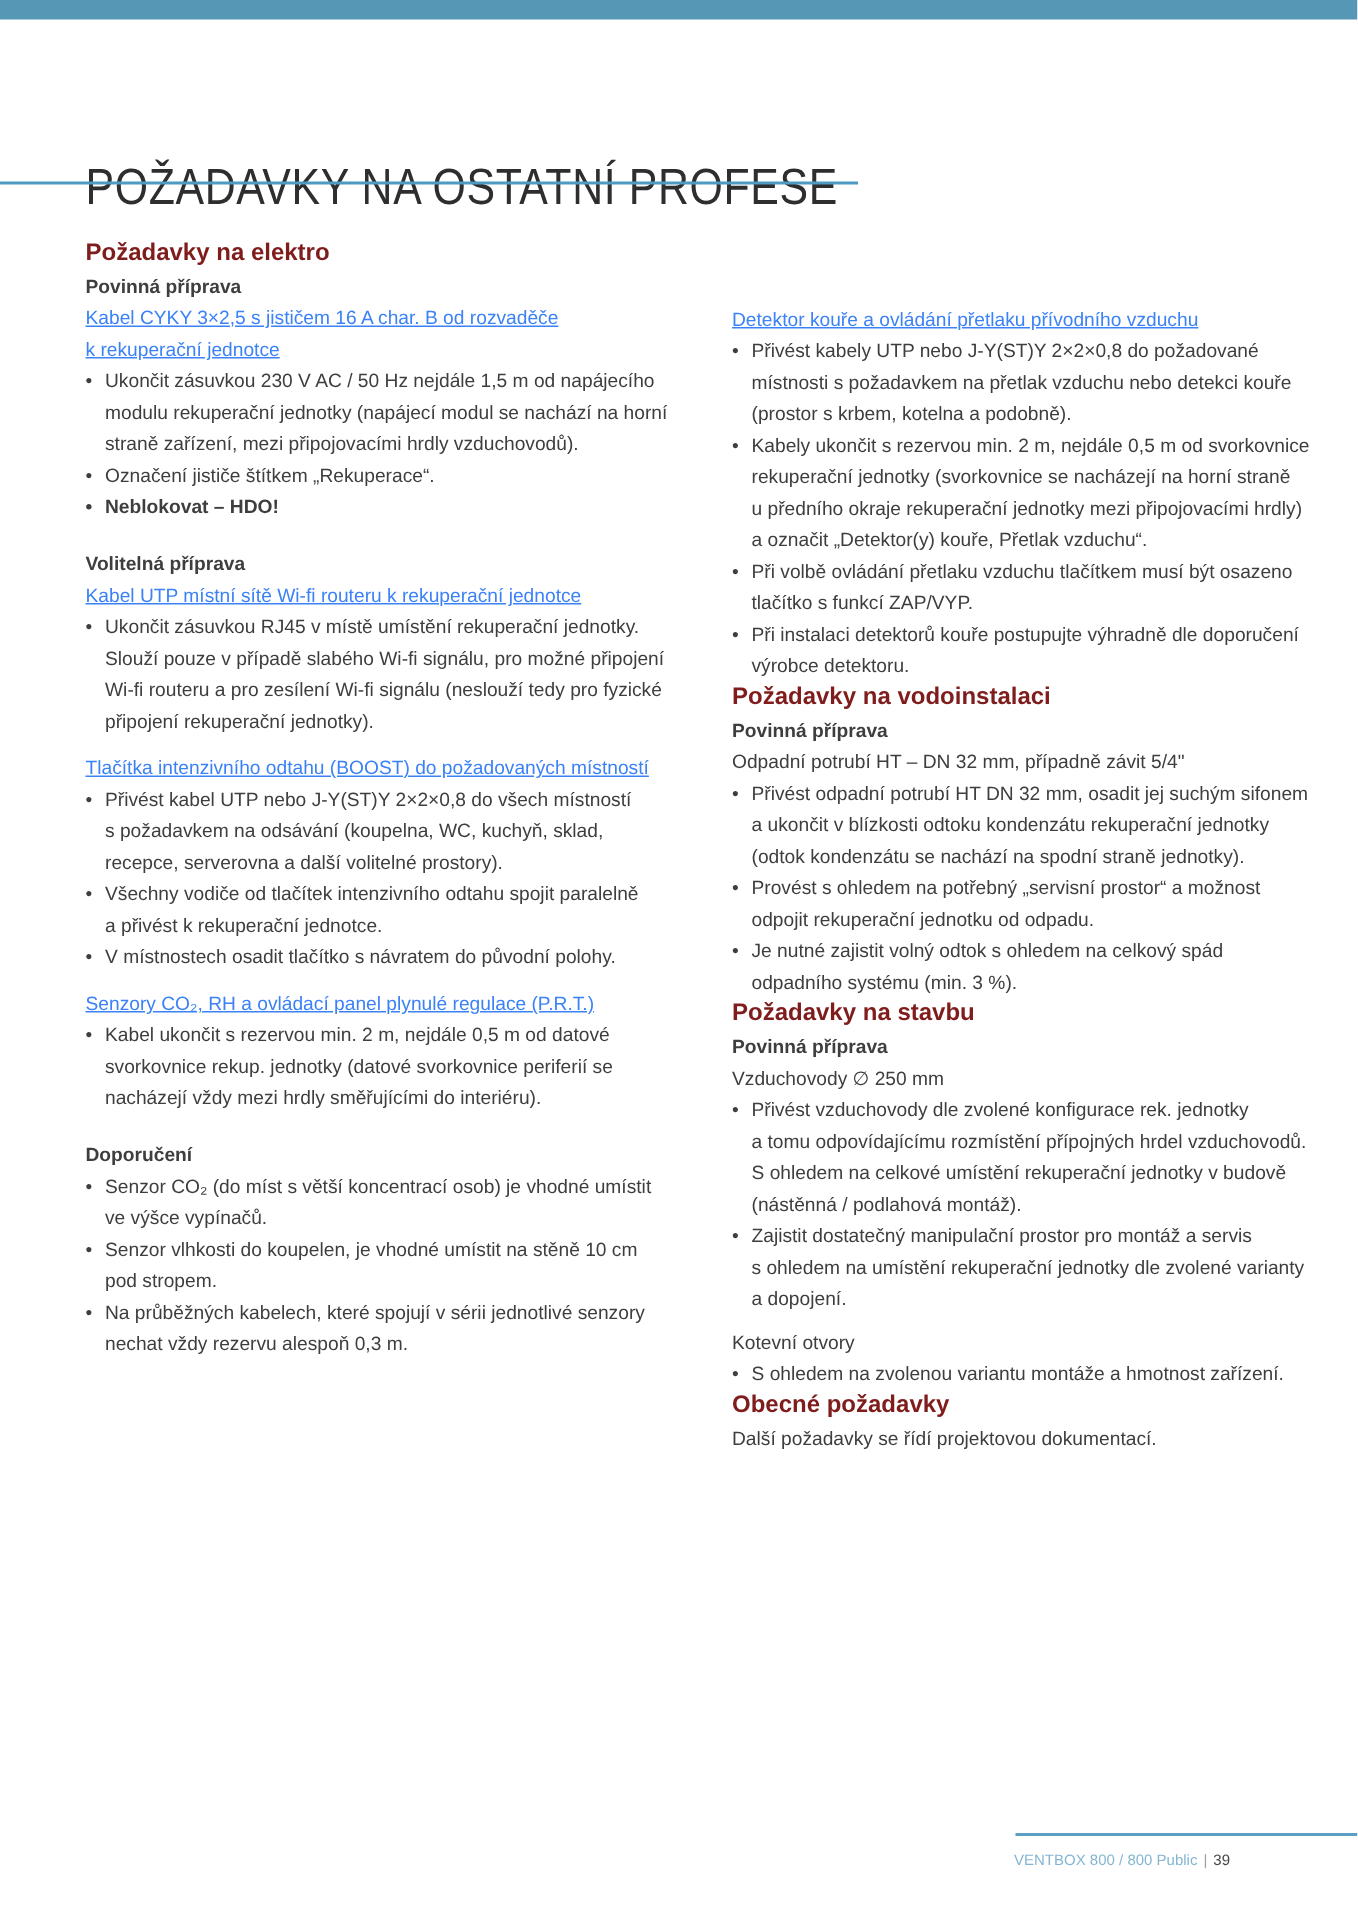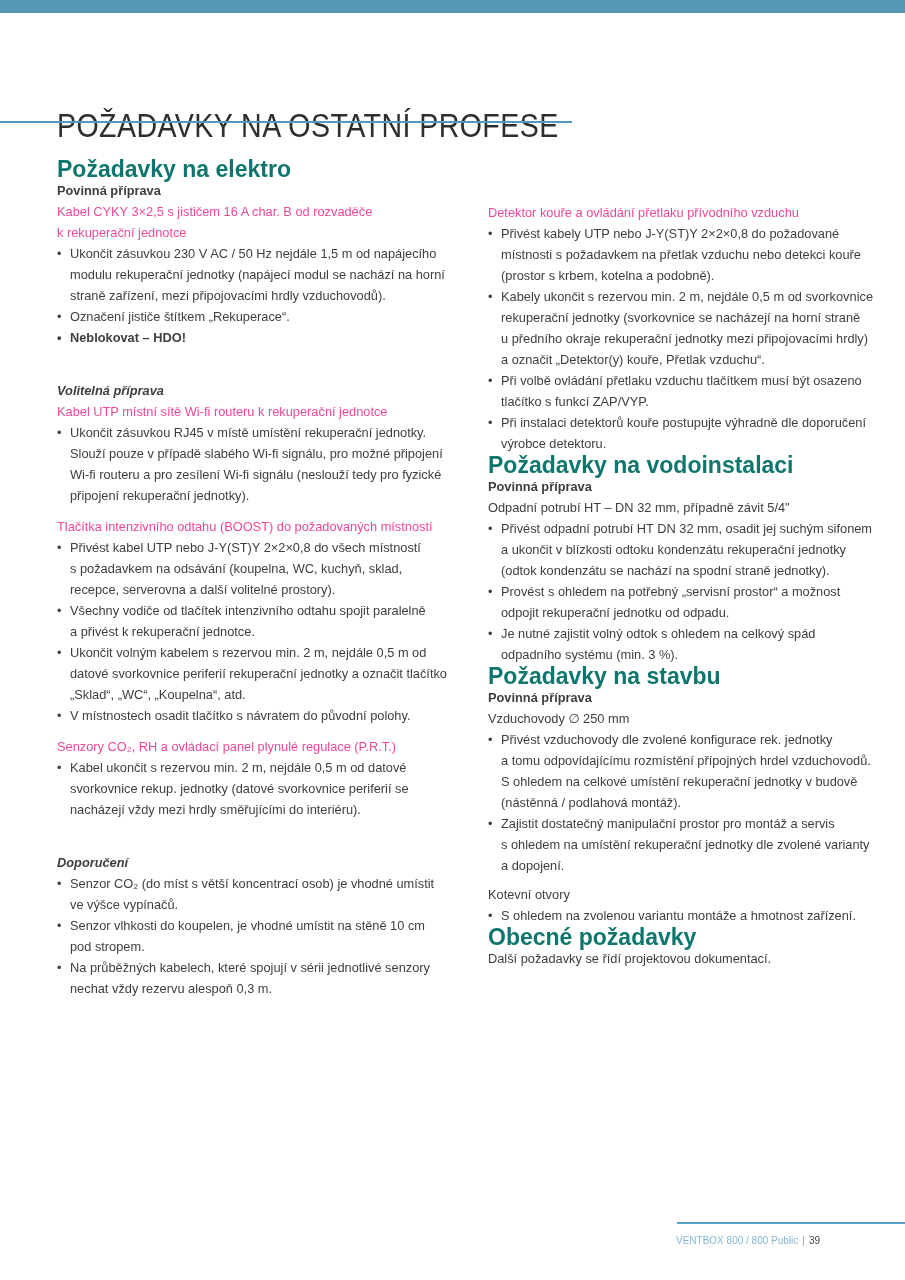--- a/index.html
+++ b/index.html
@@ -21,38 +21,38 @@
   }
   .title-rule {
     position:absolute; left:0; top:121px; width:572px; height:2px;
     background:#4d9bc1;
   }
   .col { position:absolute; font-size:12.8px; line-height:21px; }
   .col-left  { left:57px;  top:158px; width:412px; }
   .col-right { left:488px; top:202px; width:415px; }
   .col h2, .col p, .col ul, .col li { margin:0; padding:0; }
   .h2 {
-    font-size:23px; line-height:22px; font-weight:bold;
-    color:#0f766e; margin:30px 0 8px 0;
+    font-size:16px; line-height:22px; font-weight:bold;
+    color:#7f1d1d; margin:30px 0 8px 0;
   }
   .h2:first-child { margin-top:0; }
   .label { font-weight:bold; }
-  .subhead { color:#ec4899; white-space:pre-line; }
+  .subhead { color:#3b82f6; white-space:pre-line;text-decoration:underline; }
   .plain { white-space:pre-line; }
   .para { white-space:pre-line; }
   .bullets { list-style:none; }
   .bullets li {
     position:relative; padding-left:13px; white-space:pre-line;
   }
   .bullets li::before {
     content:"\2022"; position:absolute; left:0; top:0;
   }
   .bullets li.bold { font-weight:bold; }
   .bullets + .subhead { margin-top:10px; }
-  .bullets + .label   { margin-top:32px;font-style:italic; }
+  .bullets + .label   { margin-top:17px; }
   .bullets + .plain   { margin-top:8px; }
   .footer-rule {
     position:absolute; left:677px; top:1222px; width:228px; height:2px;
     background:#5b9fc2;
   }
   .footer-text {
     position:absolute; left:676px; top:1232px;
     font-size:10px; line-height:18px; color:#84b6d2; white-space:nowrap;
   }
   .footer-text .sep { color:#9aa0a4; padding:0 4px; }
@@ -86,23 +86,20 @@
 Wi-fi routeru a pro zesílení Wi-fi signálu (neslouží tedy pro fyzické
 připojení rekuperační jednotky).</li>
   </ul>
   <p class="subhead">Tlačítka intenzivního odtahu (BOOST) do požadovaných místností</p>
   <ul class="bullets">
     <li>Přivést kabel UTP nebo J-Y(ST)Y 2×2×0,8 do všech místností
 s požadavkem na odsávání (koupelna, WC, kuchyň, sklad,
 recepce, serverovna a další volitelné prostory).</li>
     <li>Všechny vodiče od tlačítek intenzivního odtahu spojit paralelně
 a přivést k rekuperační jednotce.</li>
-    <li>Ukončit volným kabelem s rezervou min. 2 m, nejdále 0,5 m od
-datové svorkovnice periferií rekuperační jednotky a označit tlačítko
-„Sklad“, „WC“, „Koupelna“, atd.</li>
     <li>V místnostech osadit tlačítko s návratem do původní polohy.</li>
   </ul>
   <p class="subhead">Senzory CO₂, RH a ovládací panel plynulé regulace (P.R.T.)</p>
   <ul class="bullets">
     <li>Kabel ukončit s rezervou min. 2 m, nejdále 0,5 m od datové
 svorkovnice rekup. jednotky (datové svorkovnice periferií se
 nacházejí vždy mezi hrdly směřujícími do interiéru).</li>
   </ul>
   <p class="label">Doporučení</p>
   <ul class="bullets">

